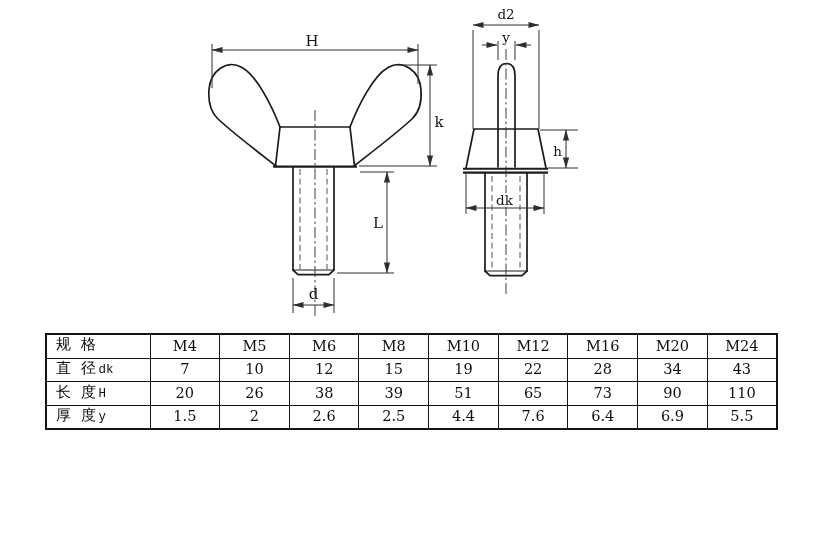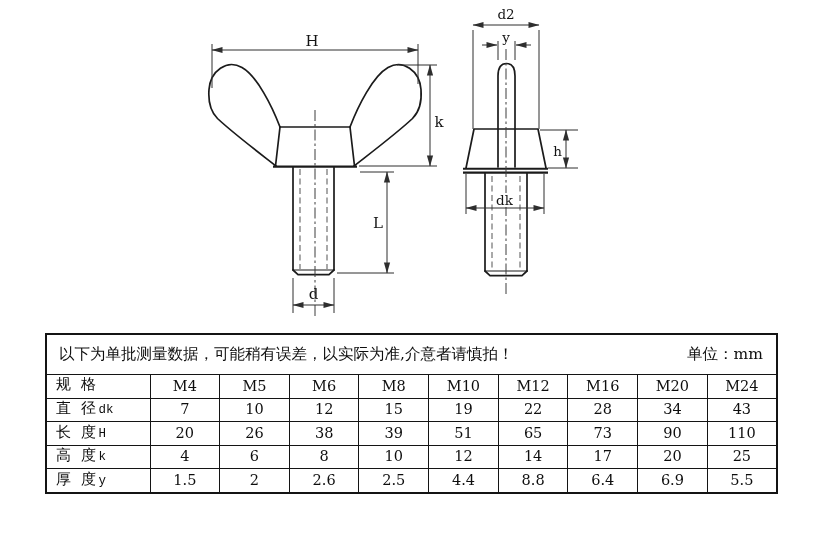--- a/index.html
+++ b/index.html
@@ -112,28 +112,20 @@
         <col>
         <col>
         <col>
         <col>
         <col>
         <col>
         <col>
         <col>
     </colgroup>
     <tbody id="spec-body">
-      <tr>
-        <td class="note-cell" colspan="10">
-          <div class="note-flex">
-            <span>以下为单批测量数据，可能稍有误差，以实际为准,介意者请慎拍！</span>
-            <span>单位：mm</span>
-          </div>
-        </td>
-      </tr>
     <tr>
           <td class="lbl"><span>规 格</span></td>
           <td>M4</td>
           <td>M5</td>
           <td>M6</td>
           <td>M8</td>
           <td>M10</td>
           <td>M12</td>
           <td>M16</td>
           <td>M20</td>
@@ -157,39 +149,27 @@
           <td>26</td>
           <td>38</td>
           <td>39</td>
           <td>51</td>
           <td>65</td>
           <td>73</td>
           <td>90</td>
           <td>110</td>
         </tr>
         <tr>
-          <td class="lbl"><span>高 度</span><span class="suf">k</span></td>
-          <td>4</td>
-          <td>6</td>
-          <td>8</td>
-          <td>10</td>
-          <td>12</td>
-          <td>14</td>
-          <td>17</td>
-          <td>20</td>
-          <td>25</td>
-        </tr>
-        <tr>
           <td class="lbl"><span>厚 度</span><span class="suf">y</span></td>
           <td>1.5</td>
           <td>2</td>
           <td>2.6</td>
           <td>2.5</td>
           <td>4.4</td>
-          <td>8.8</td>
+          <td>7.6</td>
           <td>6.4</td>
           <td>6.9</td>
           <td>5.5</td>
         </tr>
       </tbody>
   </table>
 
 </div>
 
 </body></html>

